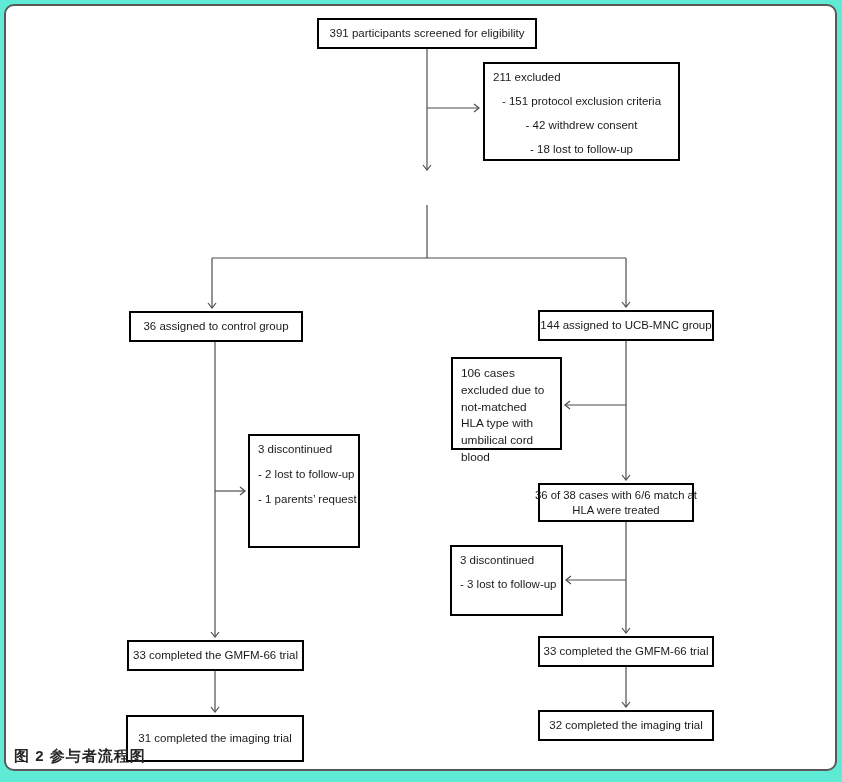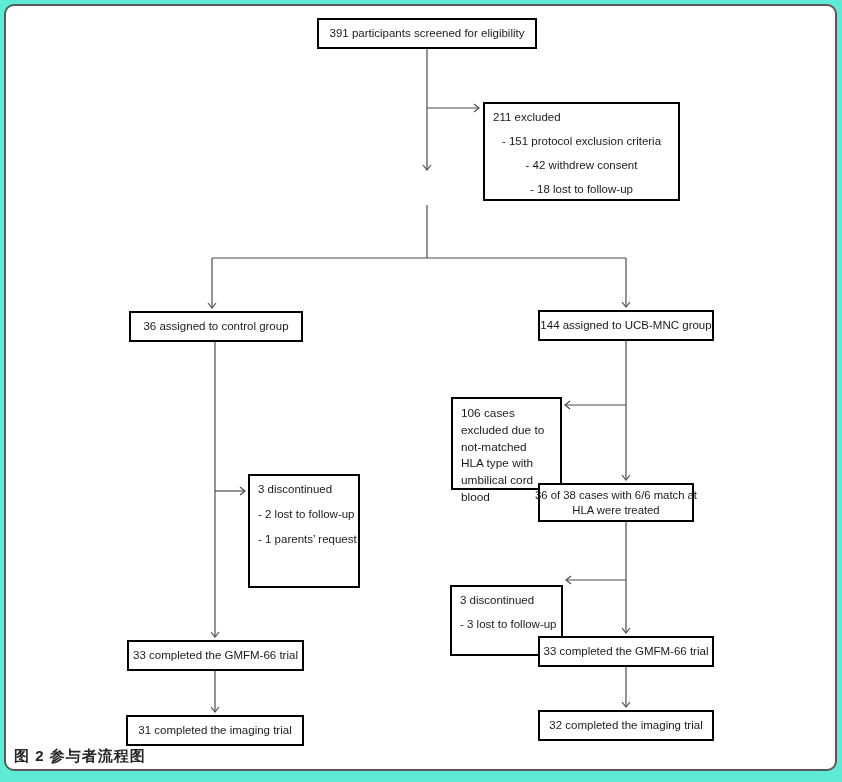--- a/index.html
+++ b/index.html
@@ -44,21 +44,21 @@
     white-space: nowrap;
   }
   .node.center-col {
     display: flex;
     flex-direction: column;
     align-items: center;
     justify-content: center;
     text-align: center;
     white-space: nowrap;
   }
-  .node.left-text { padding: 6px 8px; text-align: left; margin-top: 40px; }
+  .node.left-text { padding: 6px 8px; text-align: left; }
   .node .sub-center { text-align: center; margin-top: 9px; white-space: nowrap; }
   .node .sub-left { text-align: left; white-space: nowrap; }
   .disc-left { padding: 17px 9px 0 9px; }
   .disc-left .sub-left { margin-top: 10px; }
   .disc-right { padding: 6px 8px 0 8px; }
   .disc-right .sub-left { margin-top: 9px; }
   .hla-box { padding: 9px 5px 6px 8px; font-size: 11.8px; line-height: 1.42; }
   .caption {
     position: absolute;
     left: 14px; top: 747px;
@@ -138,21 +138,21 @@
   </div>
 
   <div class="node center" style="left:127px; top:640px; width:177px; height:31px;">
     <span>33 completed the GMFM-66 trial</span>
   </div>
 
   <div class="node center" style="left:538px; top:636px; width:176px; height:31px;">
     <span>33 completed the GMFM-66 trial</span>
   </div>
 
-  <div class="node center" style="left:126px; top:715px; width:178px; height:31px;">
+  <div class="node center" style="left:126px; top:715px; width:178px; height:47px;">
     <span>31 completed the imaging trial</span>
   </div>
 
   <div class="node center" style="left:538px; top:710px; width:176px; height:31px;align-items:center;">
     <span>32 completed the imaging trial</span>
   </div>
 
   <div class="caption">图 2 参与者流程图</div>
 </div>
 

